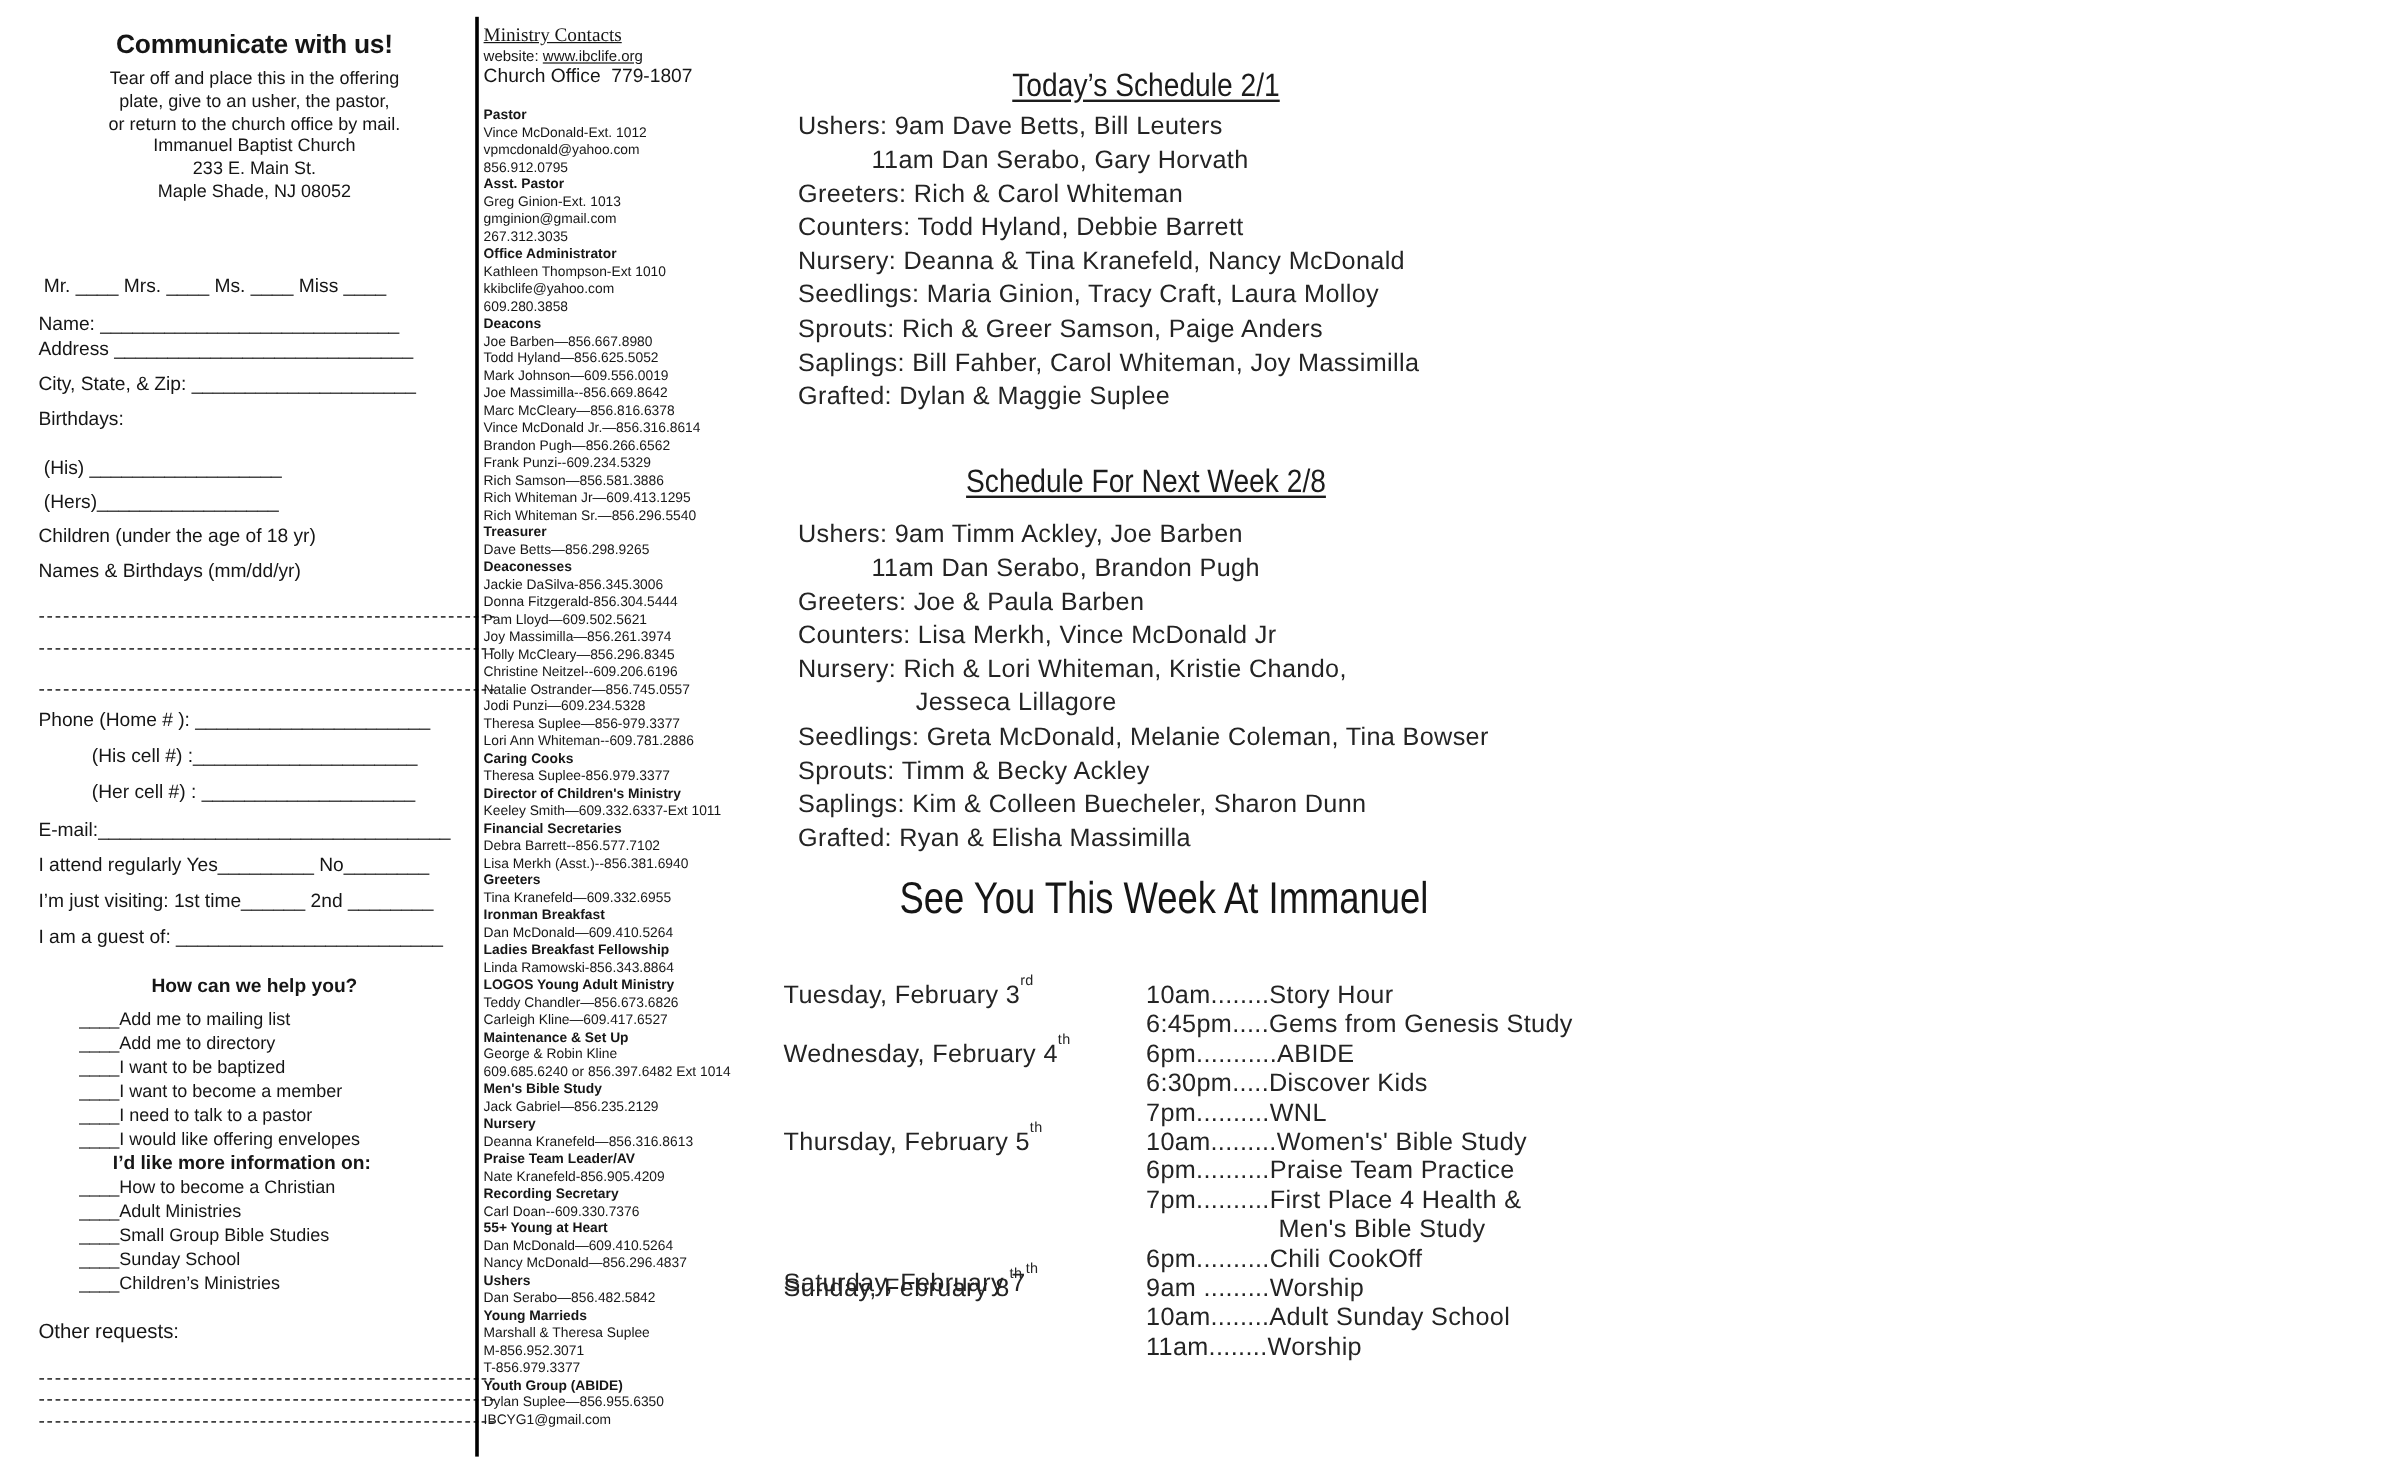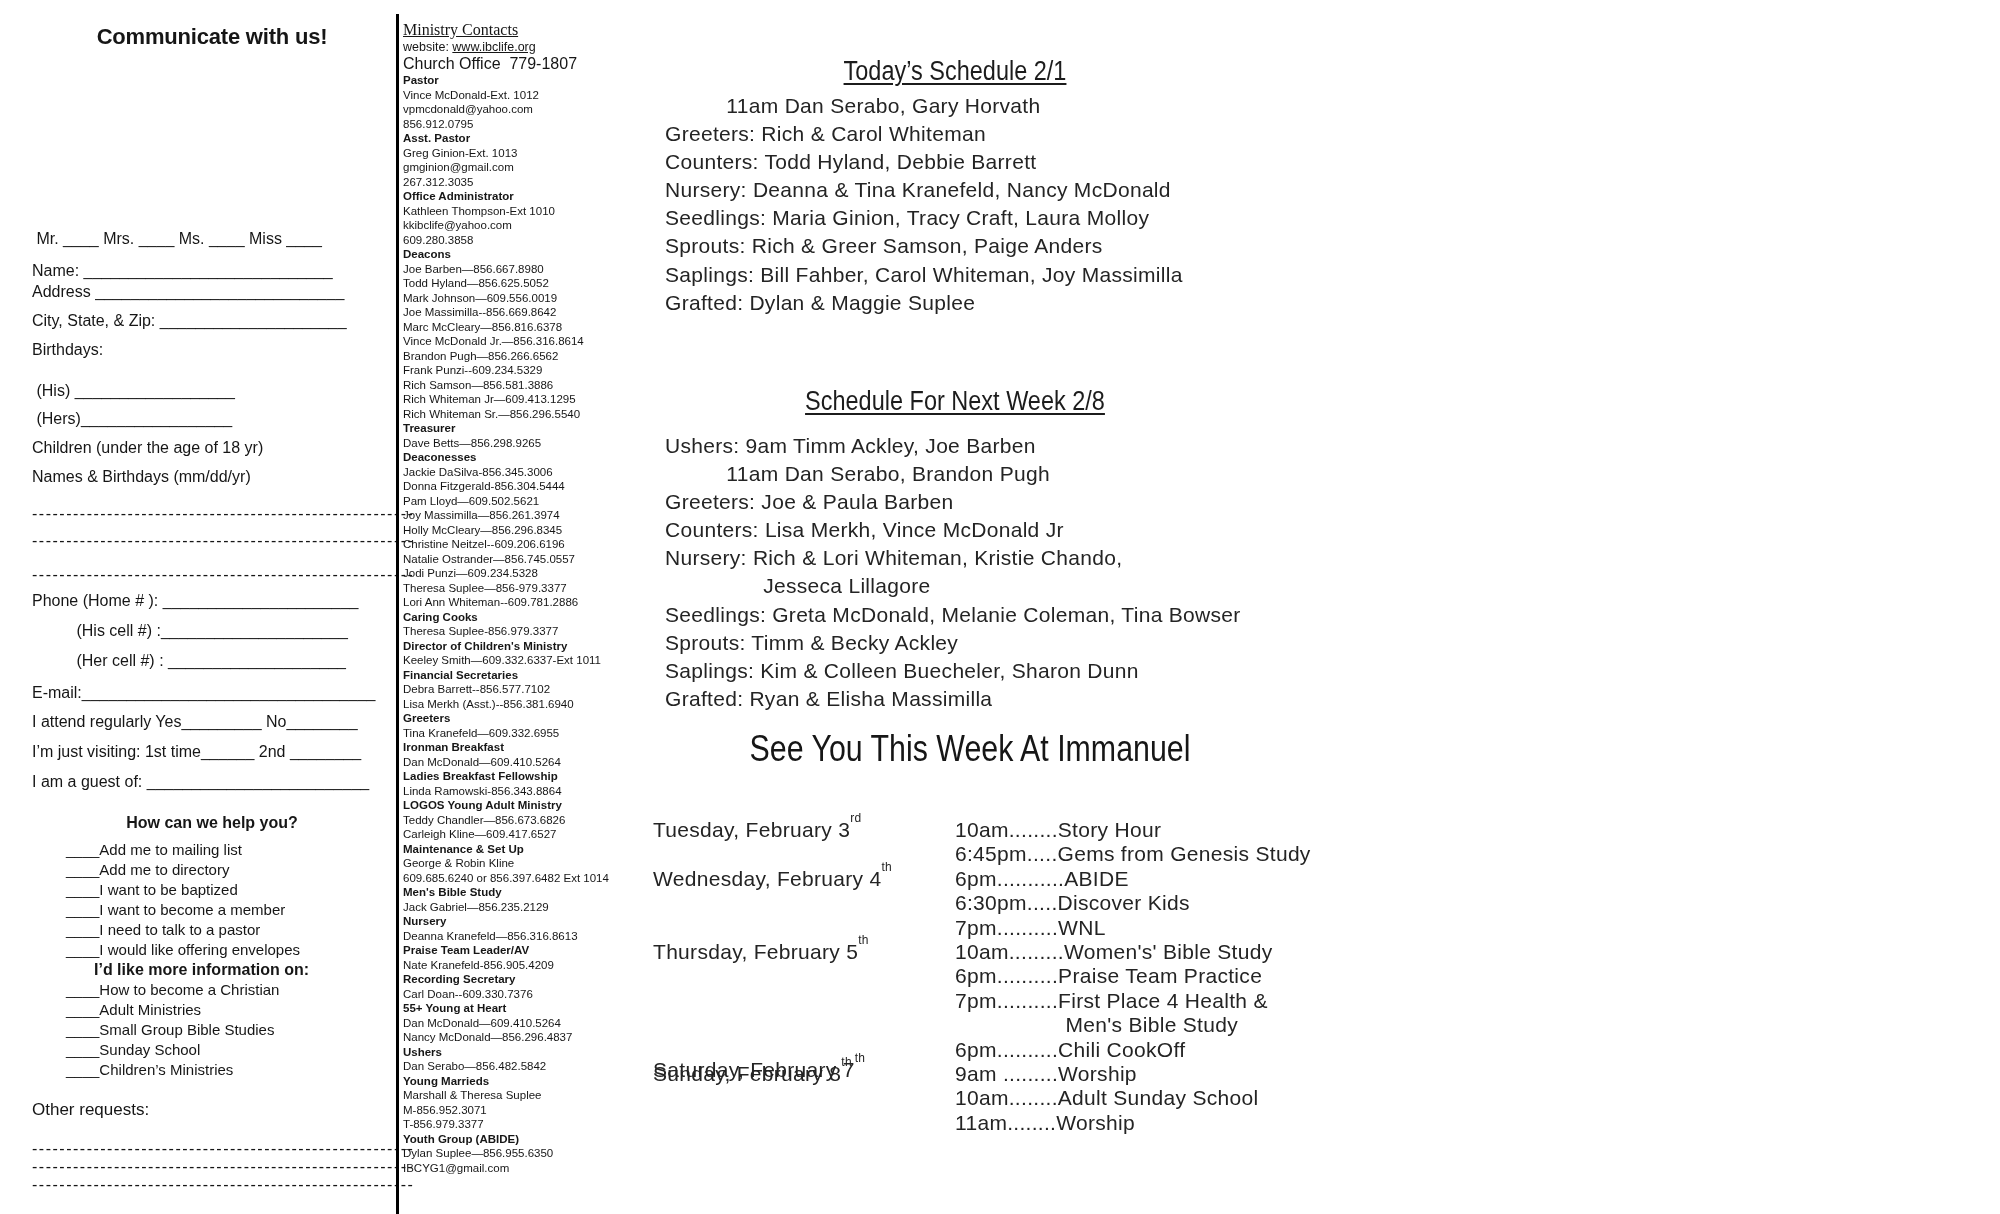--- a/index.html
+++ b/index.html
@@ -22,21 +22,21 @@
 
   
   #divider{position:absolute;left:396px;top:14px;width:2.5px;height:1200px;background:#000;}
 
   
   #mid-col{position:absolute;left:403px;top:20px;width:215px;}
   .mc-title{font-size:16px;line-height:20px;text-decoration:underline;font-family:Liberation Serif, serif;}
   .mc-web{font-size:12.5px;line-height:14px;}
   .mc-web .u{text-decoration:underline;margin-top:28px;}
   .mc-office{font-size:16px;line-height:19px;white-space:pre;}
-  #contact-groups{margin-top:0;}
+  #contact-groups{margin-top:16px;}
   .mc-role{font-weight:bold;font-size:11.5px;line-height:14.5px;white-space:pre;}
   .mc-line{font-size:11.5px;line-height:14.5px;white-space:pre;}
 
   
   .h-sched{position:absolute;left:520px;width:870px;text-align:center;font-size:27px;color:#1c1c1c;transform:scaleX(0.87);transform-origin:50% 50%;text-decoration:underline;text-underline-offset:3px;white-space:pre;}
   #h-sched-1{top:56px;}
   #h-sched-2{top:386px;}
   #h-week{position:absolute;left:520px;width:900px;top:728px;text-align:center;font-size:37px;color:#161616;transform:scaleX(0.82);transform-origin:50% 50%;white-space:pre;}
   .sched-lines{position:absolute;left:665px;color:#242424;}
   #sched1-lines{top:92px;}
@@ -48,20 +48,28 @@
   #week-events{position:absolute;left:955px;top:818px;color:#242424;}
   .event-ln{font-size:21px;line-height:24.4px;white-space:pre;letter-spacing:0.3px;}
 </style>
 </head>
 <body>
 
 <div id="page">
 
   <div id="left-col">
     <div class="lf-title">Communicate with us!</div>
+    <div id="left-intro">
+        <div>Tear off and place this in the offering</div>
+        <div>plate, give to an usher, the pastor,</div>
+        <div>or return to the church office by mail.</div>
+        <div>Immanuel Baptist Church</div>
+        <div>233 E. Main St.</div>
+        <div>Maple Shade, NJ 08052</div>
+      </div>
 
     <div class="ln" style="top:230px"> Mr. ____ Mrs. ____ Ms. ____ Miss ____</div>
     <div class="ln" style="top:262px">Name: ____________________________</div>
     <div class="ln" style="top:283px">Address ____________________________</div>
     <div class="ln" style="top:312px">City, State, &amp; Zip: _____________________</div>
     <div class="ln" style="top:341px">Birthdays:</div>
     <div class="ln" style="top:382px"> (His) __________________</div>
     <div class="ln" style="top:410px"> (Hers)_________________</div>
     <div class="ln" style="top:439px">Children (under the age of 18 yr)</div>
     <div class="ln" style="top:468px">Names &amp; Birthdays (mm/dd/yr)</div>
@@ -185,20 +193,21 @@
         <div class="mc-line">M-856.952.3071</div>
         <div class="mc-line">T-856.979.3377</div>
         <div class="mc-role">Youth Group (ABIDE)</div>
         <div class="mc-line">Dylan Suplee—856.955.6350</div>
         <div class="mc-line">IBCYG1@gmail.com</div>
       </div>
   </div>
 
   <div class="h-sched" id="h-sched-1">Today’s Schedule 2/1</div>
   <div class="sched-lines" id="sched1-lines">
+      <div class="sched-ln">Ushers: 9am Dave Betts, Bill Leuters</div>
       <div class="sched-ln">          11am Dan Serabo, Gary Horvath</div>
       <div class="sched-ln">Greeters: Rich &amp; Carol Whiteman</div>
       <div class="sched-ln">Counters: Todd Hyland, Debbie Barrett</div>
       <div class="sched-ln">Nursery: Deanna &amp; Tina Kranefeld, Nancy McDonald</div>
       <div class="sched-ln">Seedlings: Maria Ginion, Tracy Craft, Laura Molloy</div>
       <div class="sched-ln">Sprouts: Rich &amp; Greer Samson, Paige Anders</div>
       <div class="sched-ln">Saplings: Bill Fahber, Carol Whiteman, Joy Massimilla</div>
       <div class="sched-ln">Grafted: Dylan &amp; Maggie Suplee</div>
     </div>
 

